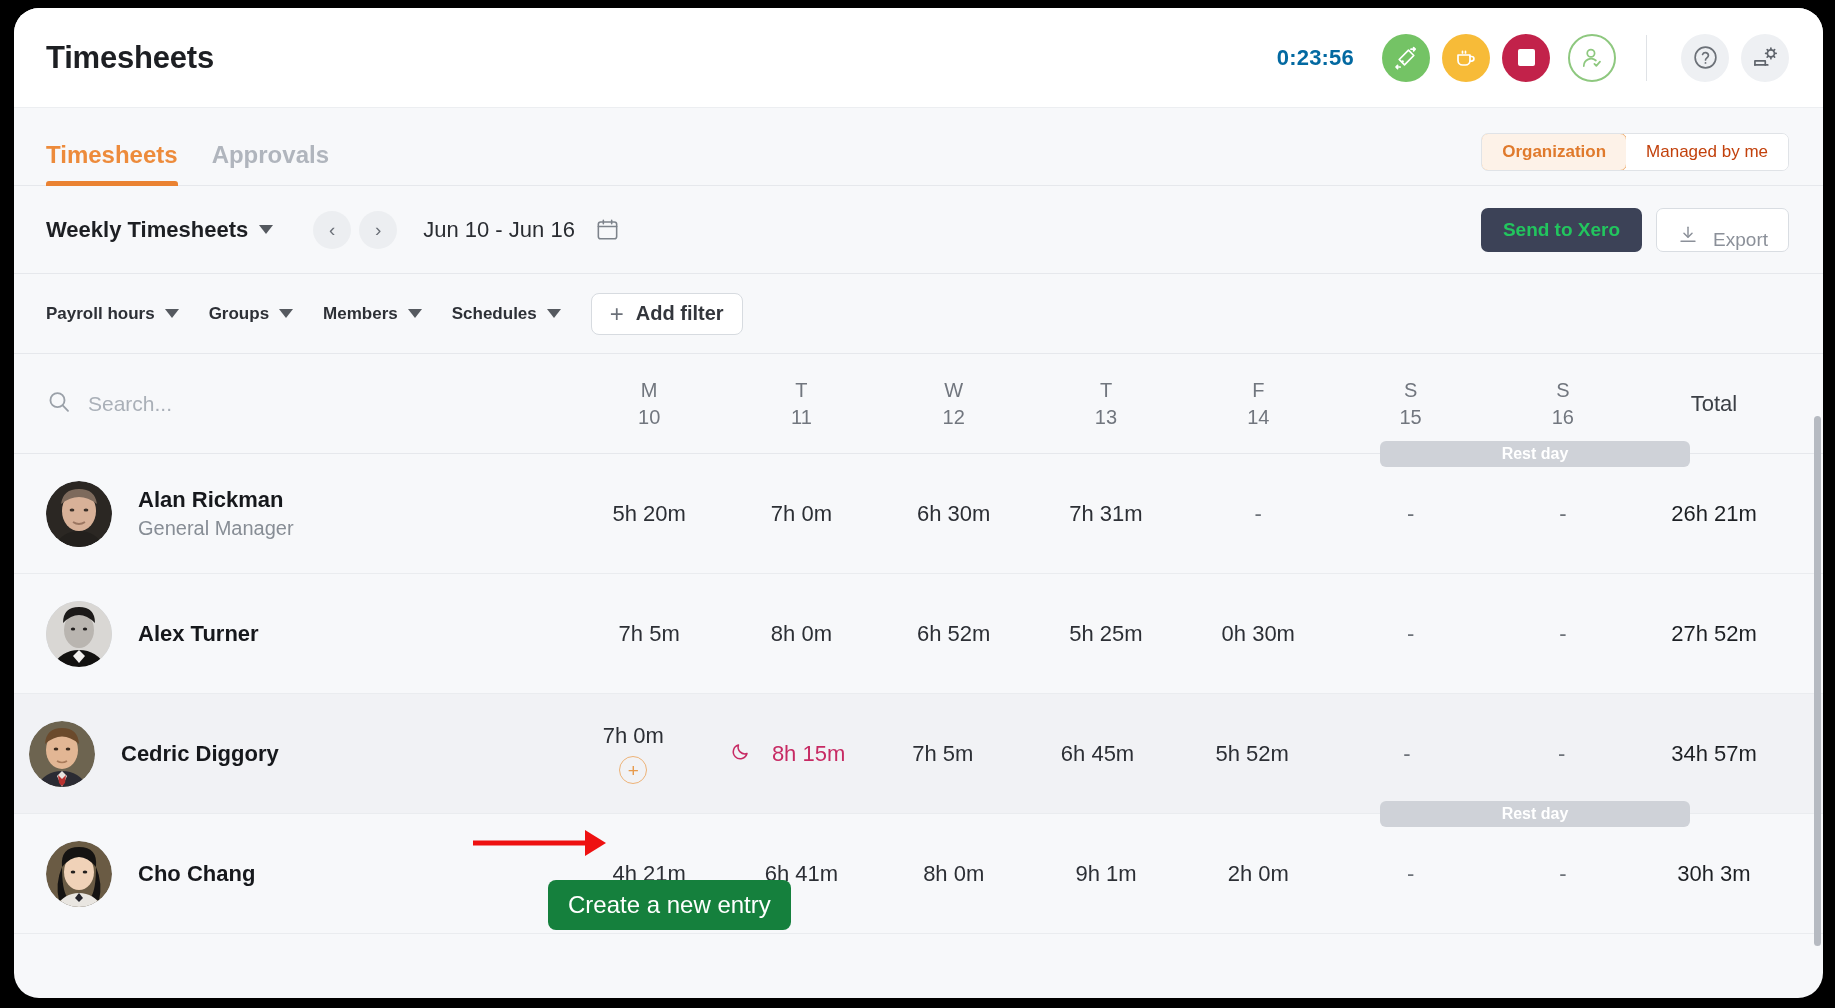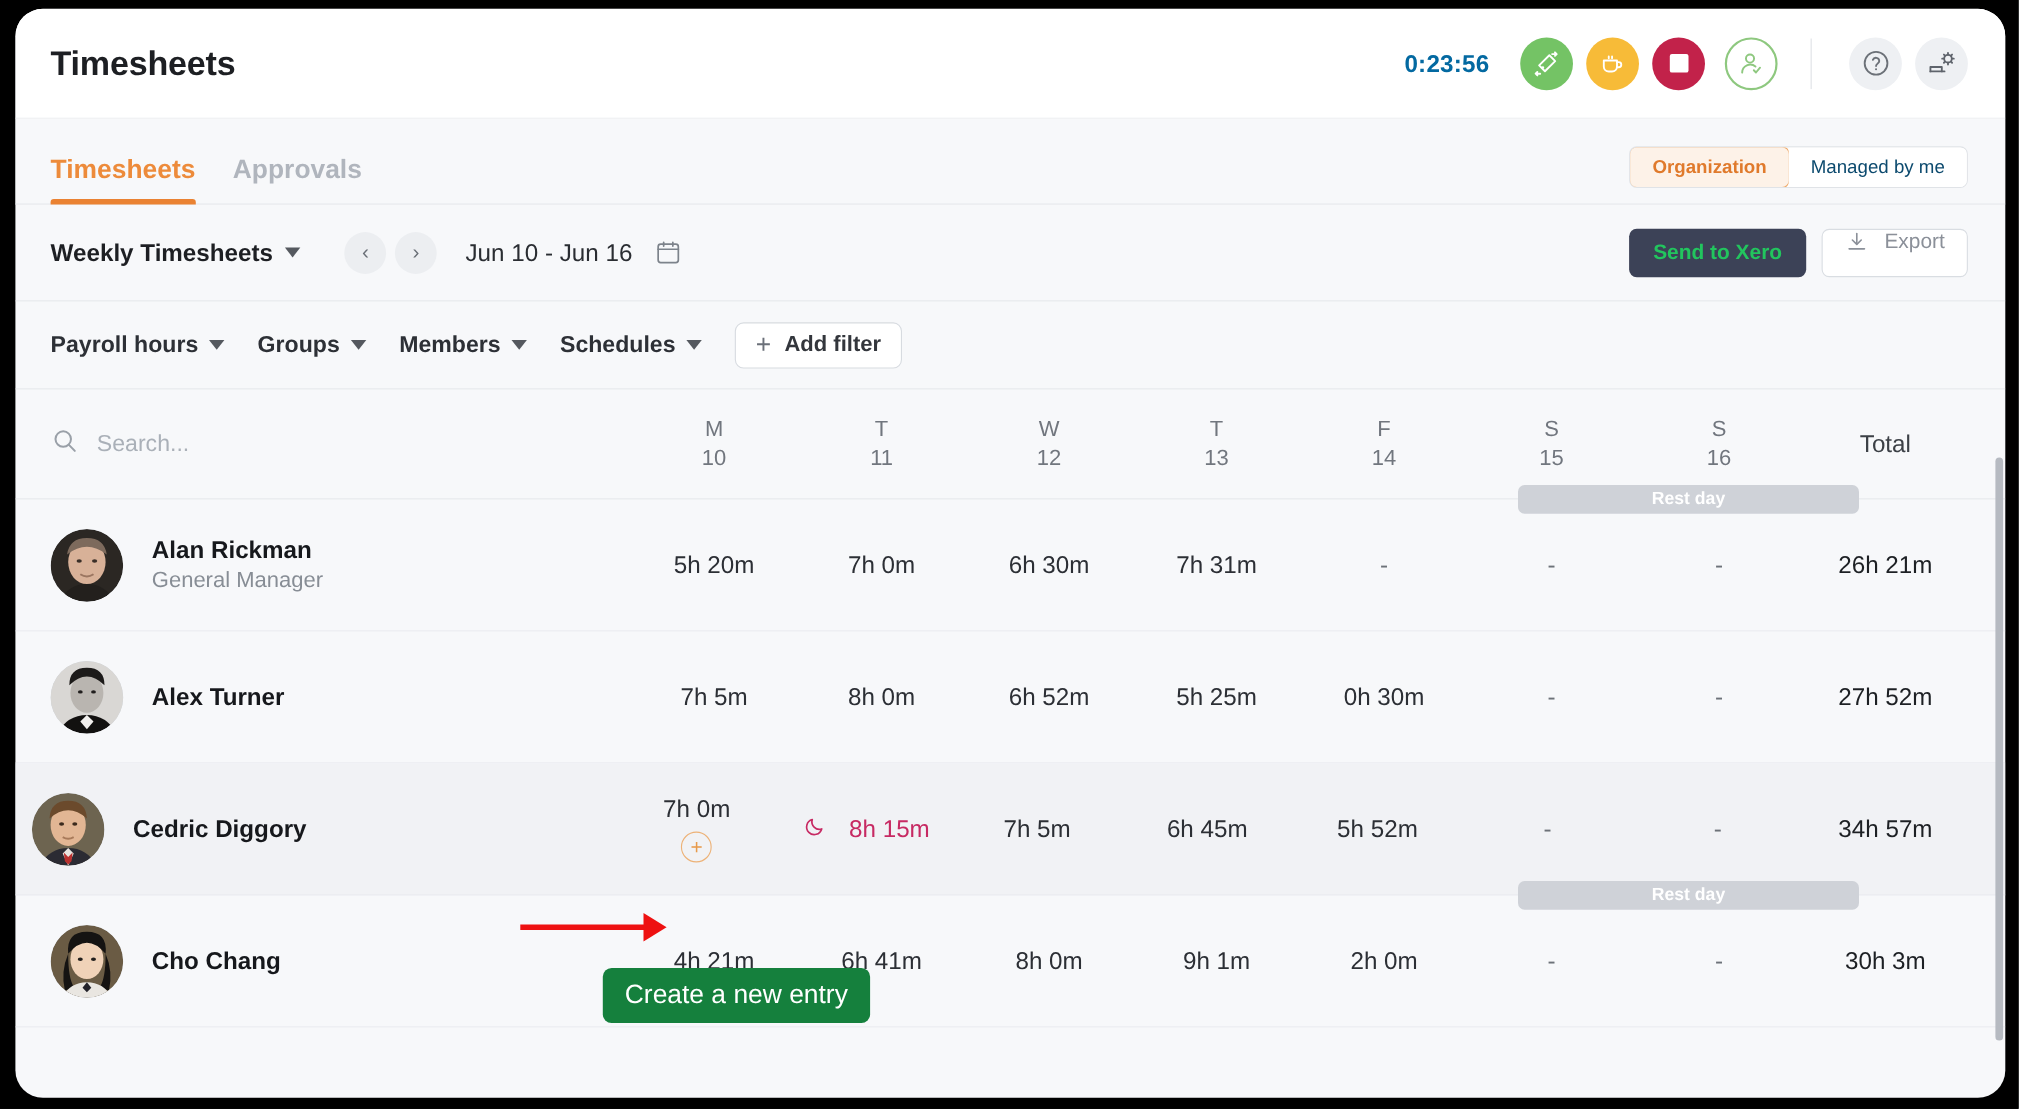--- a/index.html
+++ b/index.html
@@ -124,21 +124,21 @@
     height: 38px;
     border-radius: 7px;
     overflow: hidden;
     border: 1px solid #e0e3e7;
     background: #fff;
   }
   .seg-item {
     padding: 0 20px;
     display: flex; align-items: center;
     font-size: 17px;
-    color: #0c4a6e;
+    color: #c2410c;
     cursor: pointer;
     background: #fff;
   }
   .seg-item.active {
     background: #fdf2e8;
     color: #e07a2c;
     font-weight: 700;
     border: 1px solid #eea col;
     border: 1px solid #eeab6d;
     border-radius: 7px;
@@ -192,36 +192,36 @@
     cursor: pointer;
   }
   .btn-export {
     background: #fff;
     border: 1px solid #d9dde2;
     color: #8b9099;
     font-size: 19px;
     padding: 0 20px;
     height: 44px;
     border-radius: 7px;
-    display: flex; align-items: flex-start; gap: 14px;
+    display: flex; align-items: flex-end; gap: 14px;
     cursor: pointer;
   }
 
   
   .filterrow {
     height: 80px;
     display: flex;
     align-items: center;
     padding: 0 34px 0 32px;
     gap: 0;
     border-bottom: 1px solid #e6e8ec;
   }
   .filter {
     display: flex; align-items: center; gap: 10px;
-    font-size: 21px;
+    font-size: 17px;
     color: #2d3036;
     font-weight: 700;
     margin-right: 30px;
     cursor: pointer;
   }
   .filter .caret { border-top-color: #55595f; }
   .addfilter {
     display: flex; align-items: center; gap: 12px;
     border: 1px solid #d7dbe0;
     border-radius: 8px;

